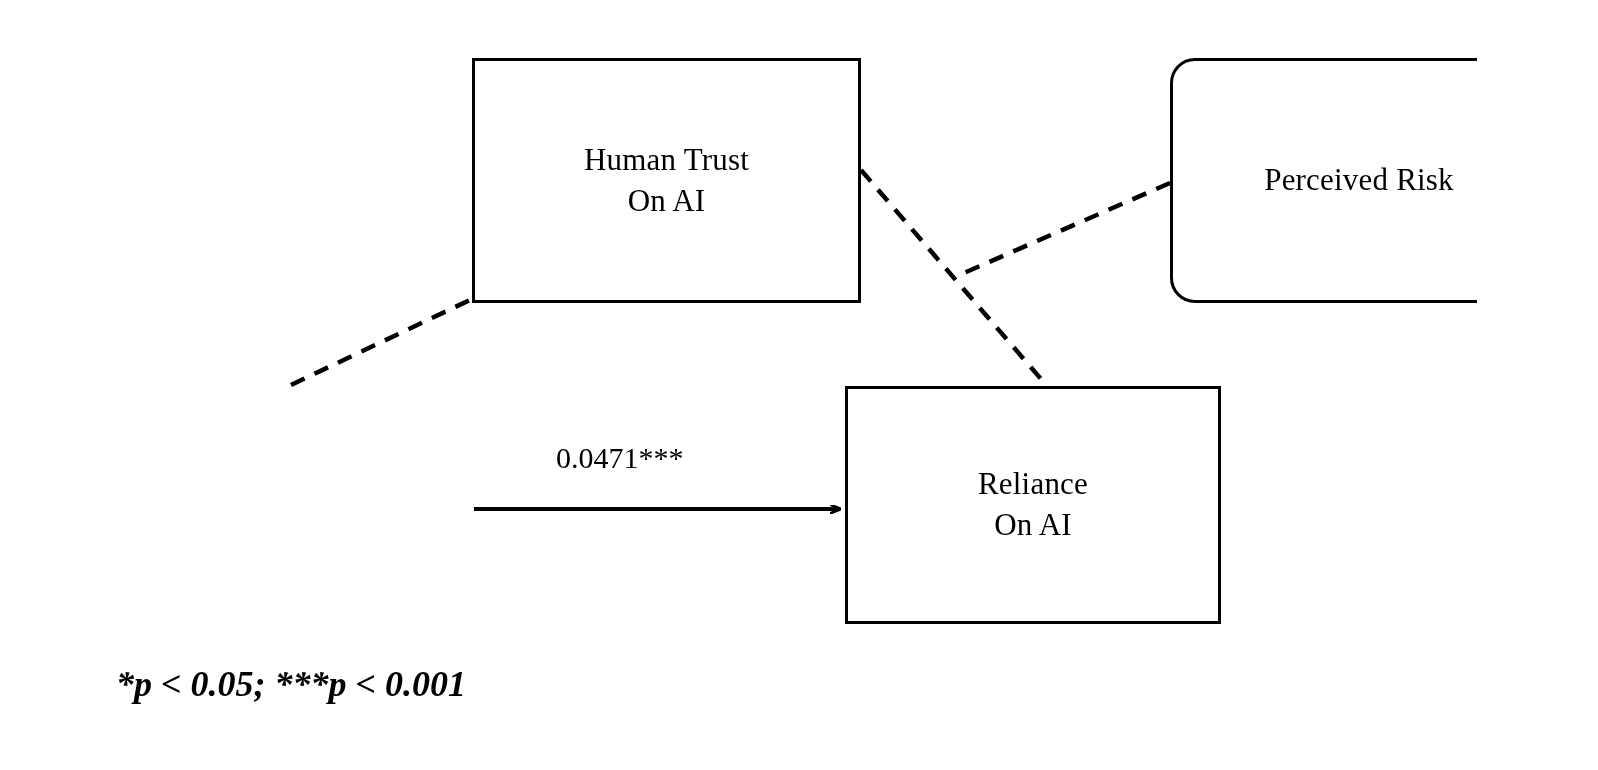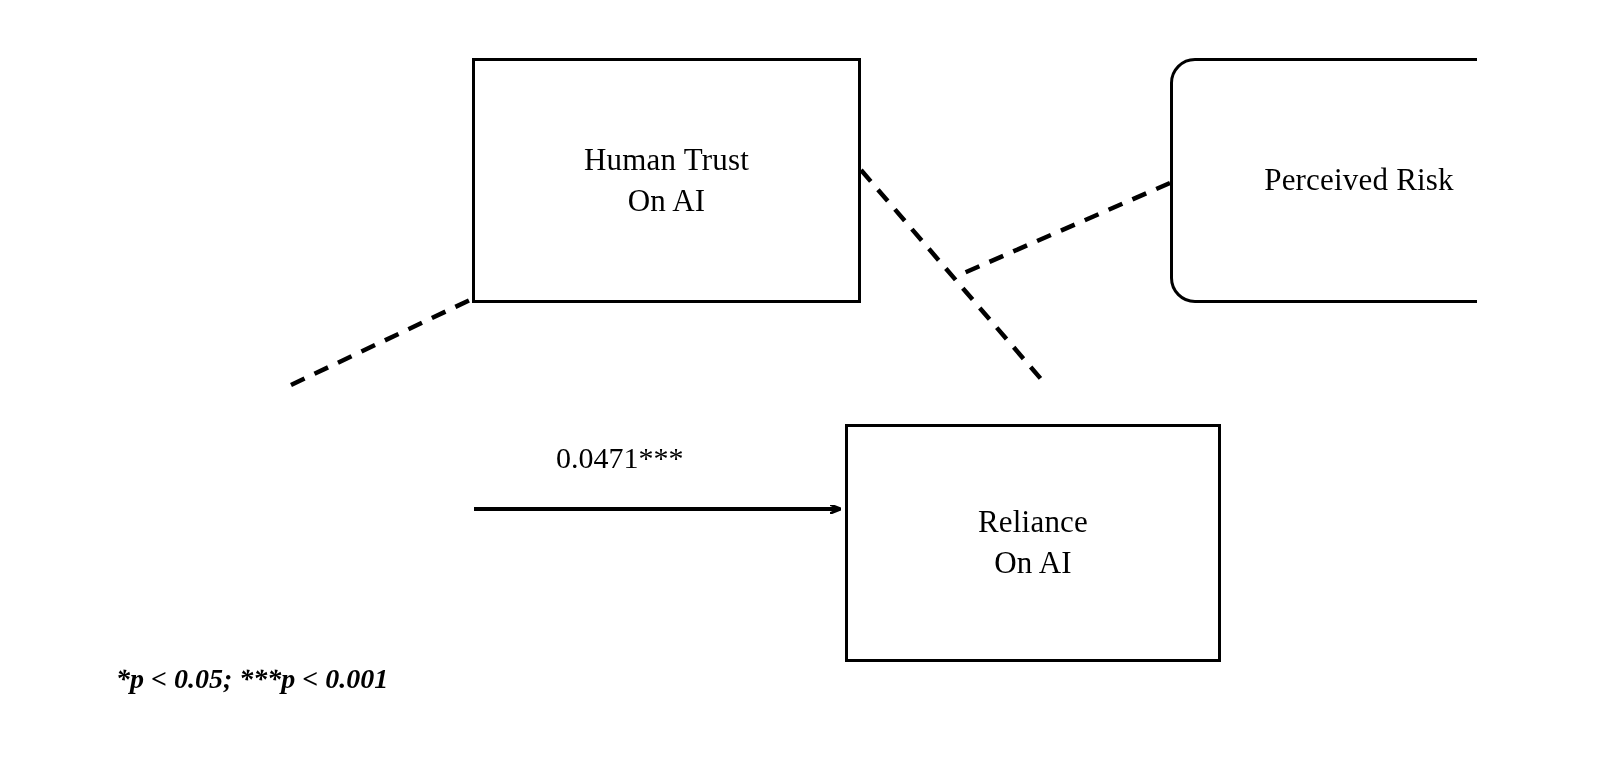--- a/index.html
+++ b/index.html
@@ -49,21 +49,21 @@
   }
   .edge-label {
     position: absolute;
     font-size: 30px;
     color: #000000;
     white-space: nowrap;
     z-index: 4;
   }
   .footnote {
     position: absolute;
-    font-size: 28px;
+    font-size: 36px;
     font-style: italic;
     font-weight: bold;
     color: #000000;
     white-space: nowrap;
     z-index: 4;
   }
 </style>
 </head>
 <body>
 
@@ -88,21 +88,21 @@
   <div class="node" style="left:472px; top:58px; width:389px; height:245px;">
     <span class="node-label">Human Trust
 On AI</span>
   </div>
 
   <div class="node" style="left:1170px; top:58px; width:378px; height:245px;border-radius:25px;">
     <span class="node-label">Perceived Risk</span>
   </div>
 
 
-  <div class="node" style="left:845px; top:386px; width:376px; height:238px;margin-top:38px;">
+  <div class="node" style="left:845px; top:386px; width:376px; height:238px;">
     <span class="node-label">Reliance
 On AI</span>
   </div>
 
   <div class="edge-label" style="left:556px; top:441px;">0.0471***</div>
 
   <div class="footnote" style="left:116px; top:663px;">*p &lt; 0.05; ***p &lt; 0.001</div>
 
 </div>
 

